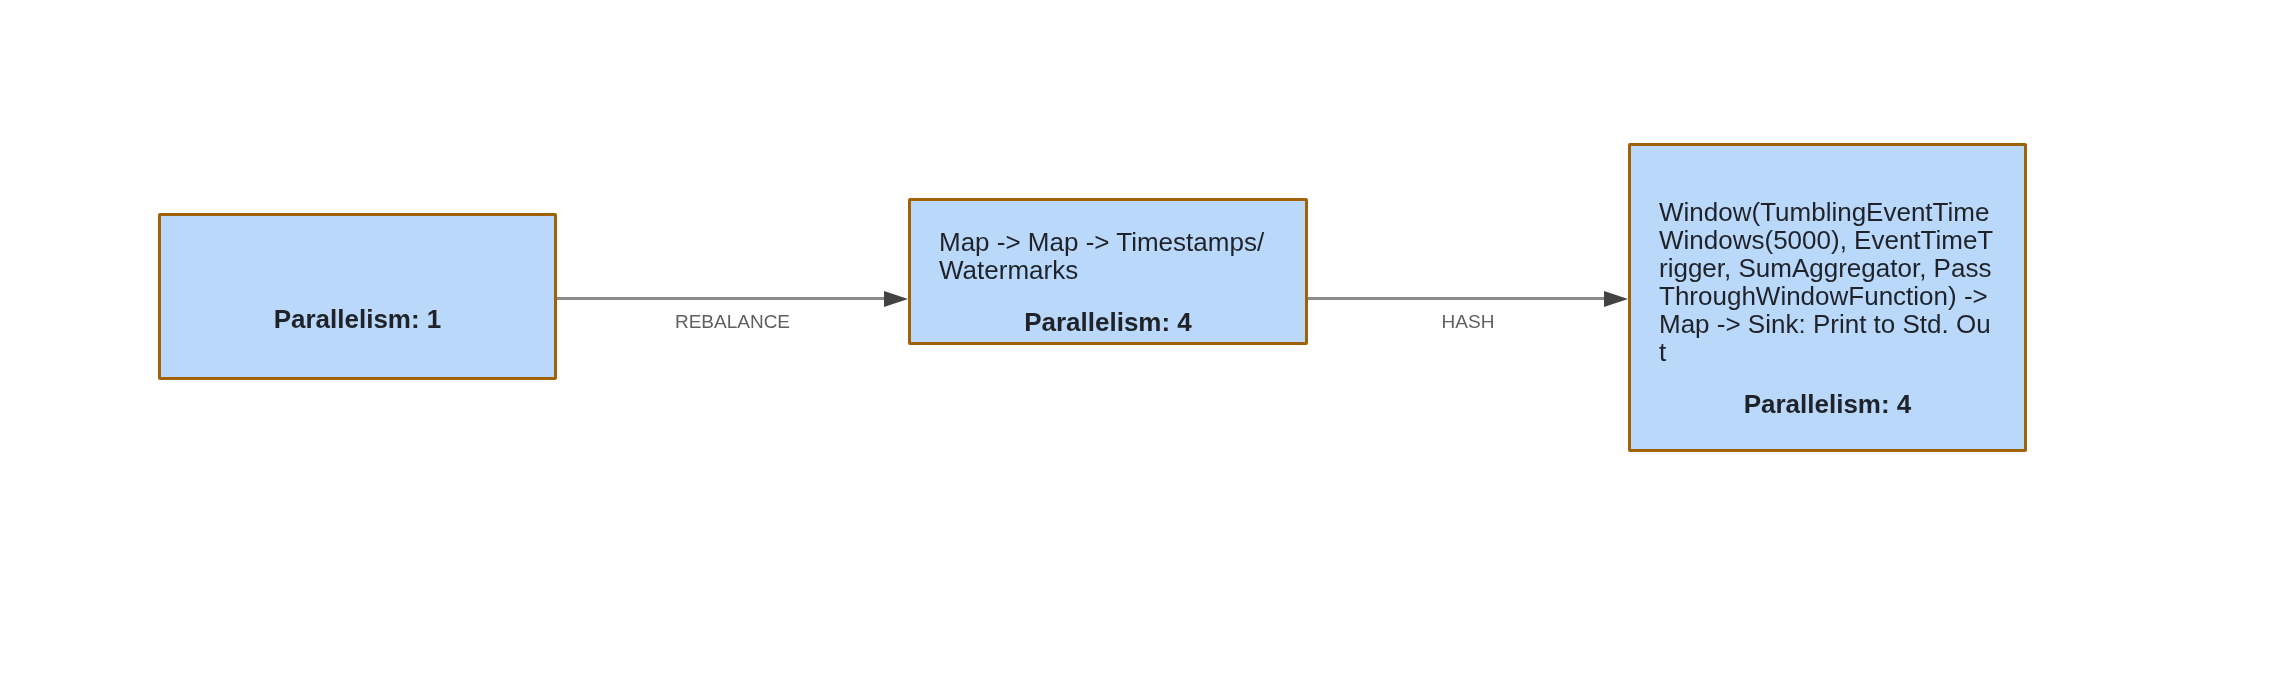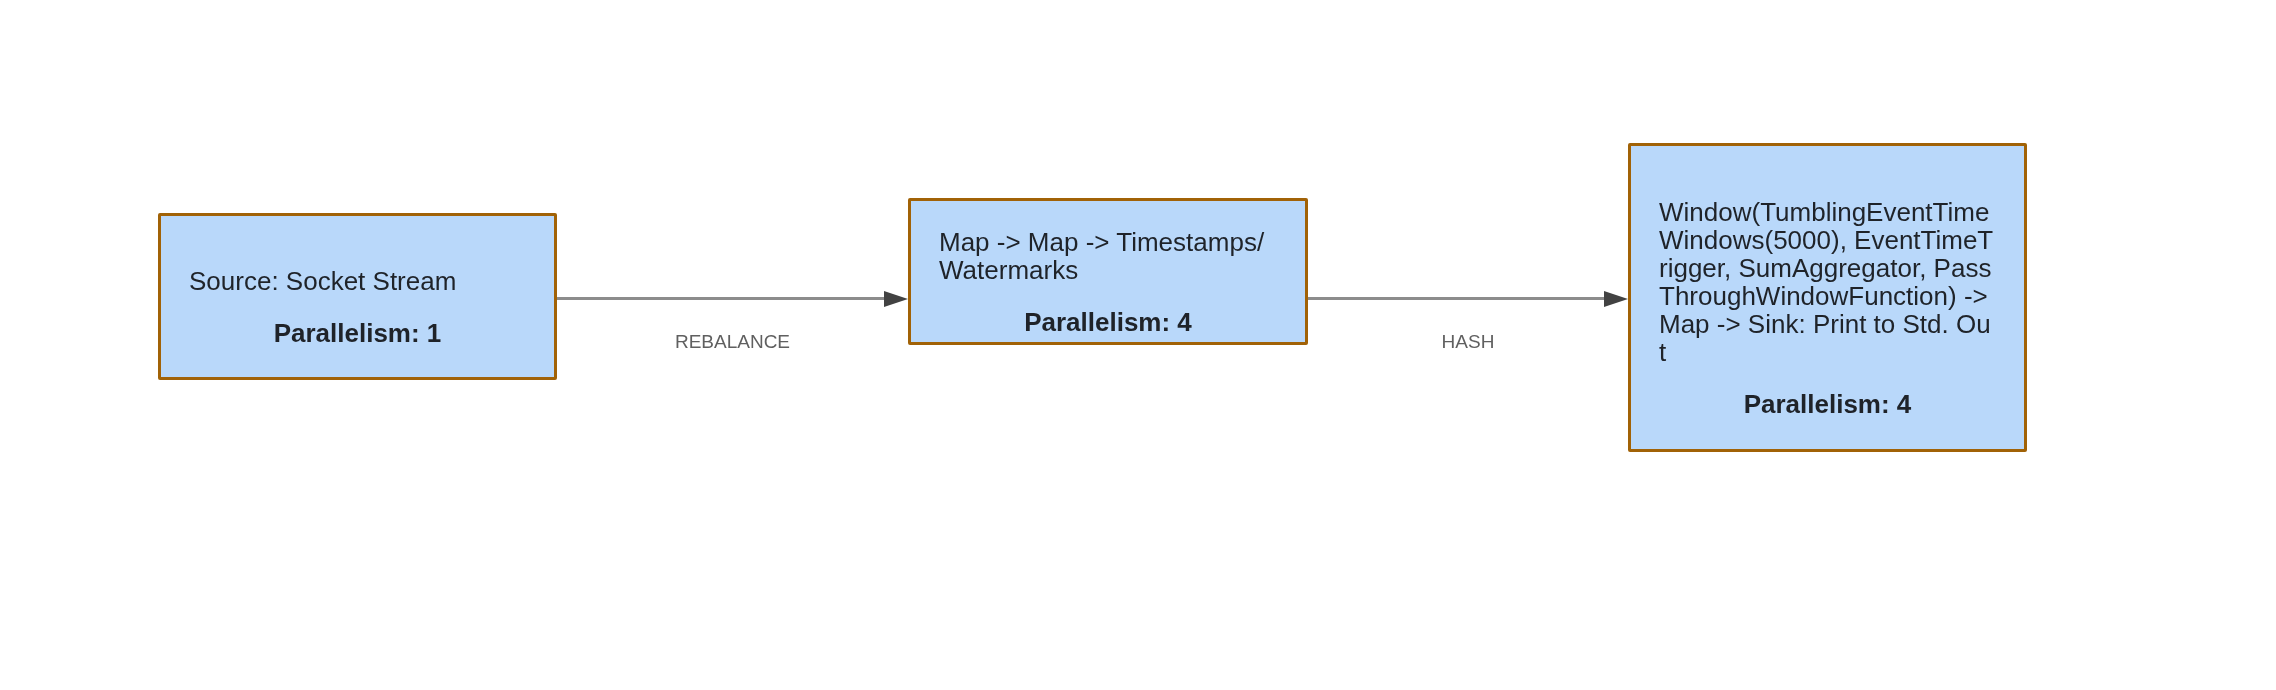--- a/index.html
+++ b/index.html
@@ -52,21 +52,21 @@
   .edge-arrowhead {
     position: absolute;
     right: 0; top: -6.5px;
     width: 0; height: 0;
     border-left: 24px solid #424242;
     border-top: 8px solid transparent;
     border-bottom: 8px solid transparent;
   }
   .edge-label {
     position: absolute;
-    left: 0; top: 34px;
+    left: 0; top: 14px;
     width: 100%;
     text-align: center;
     color: #606060;
     font-size: 19px;
   }
 </style>
 </head>
 <body>
 
 <div class="canvas">
@@ -77,21 +77,20 @@
     <div class="edge-label">REBALANCE</div>
   </div>
 
   <div class="edge" id="edge-hash">
     <div class="edge-line"></div>
     <div class="edge-arrowhead"></div>
     <div class="edge-label">HASH</div>
   </div>
 
   <div class="node" id="node-source">
-    <div class="node-name">Source: Socket Stream</div>
     <div class="node-parallelism">Parallelism: 1</div>
   </div>
 
   <div class="node" id="node-map-chain">
     <div class="node-name">Map -&gt; Map -&gt; Timestamps/Watermarks</div>
     <div class="node-parallelism">Parallelism: 4</div>
   </div>
 
   <div class="node" id="node-window-sink">
     <div class="node-name">Window(TumblingEventTimeWindows(5000), EventTimeTrigger, SumAggregator, PassThroughWindowFunction) -&gt; Map -&gt; Sink: Print to Std. Out</div>

